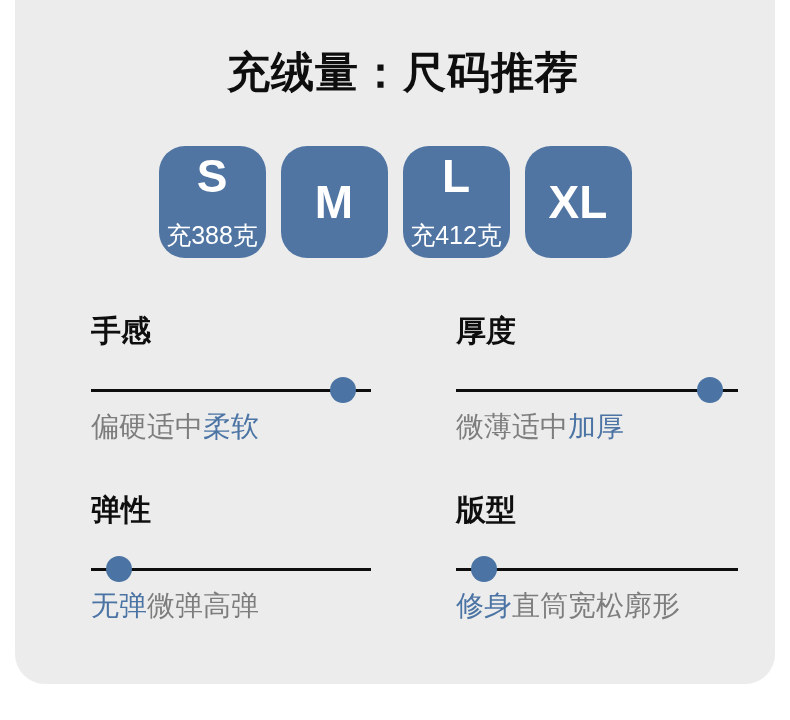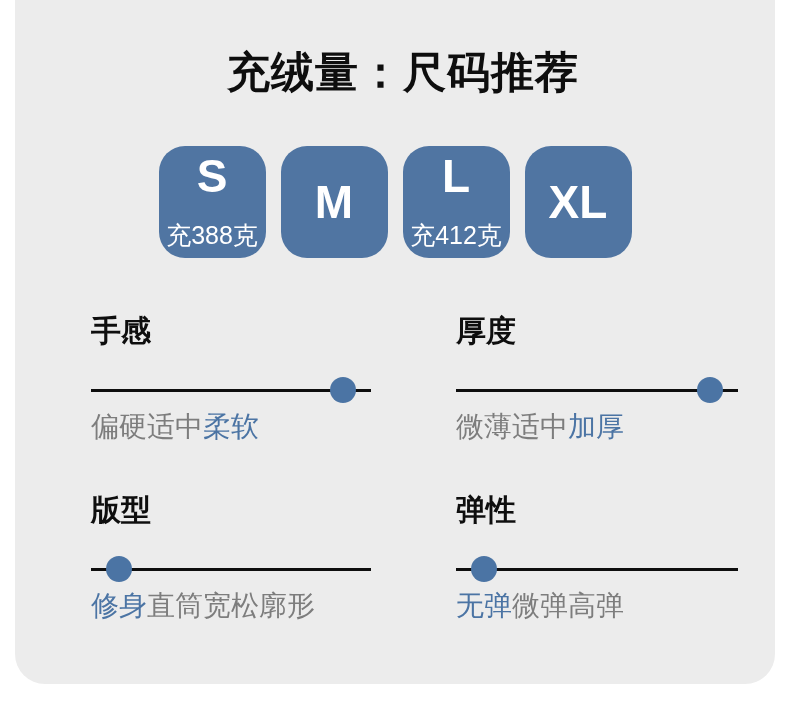--- a/index.html
+++ b/index.html
@@ -154,39 +154,39 @@
       <div class="dot" style="left: 254px;"></div>
     </div>
     <div class="opts">
           <span class="opt">微薄</span>
           <span class="opt">适中</span>
           <span class="opt sel">加厚</span>
         </div>
   </div>
 
   <div class="attr">
+    <div class="attr-name">弹性</div>
+    <div class="track">
+      <div class="track-line"></div>
+      <div class="dot" style="left: 28px;"></div>
+    </div>
+    <div class="opts">
+          <span class="opt sel">无弹</span>
+          <span class="opt">微弹</span>
+          <span class="opt">高弹</span>
+        </div>
+  </div>
+
+  <div class="attr">
     <div class="attr-name">版型</div>
     <div class="track">
       <div class="track-line"></div>
       <div class="dot" style="left: 28px;"></div>
     </div>
     <div class="opts">
           <span class="opt sel">修身</span>
           <span class="opt">直筒</span>
           <span class="opt">宽松</span>
           <span class="opt">廓形</span>
         </div>
   </div>
-
-  <div class="attr">
-    <div class="attr-name">弹性</div>
-    <div class="track">
-      <div class="track-line"></div>
-      <div class="dot" style="left: 28px;"></div>
-    </div>
-    <div class="opts">
-          <span class="opt sel">无弹</span>
-          <span class="opt">微弹</span>
-          <span class="opt">高弹</span>
-        </div>
-  </div>
 </div>
 </div>
 
 </body></html>

